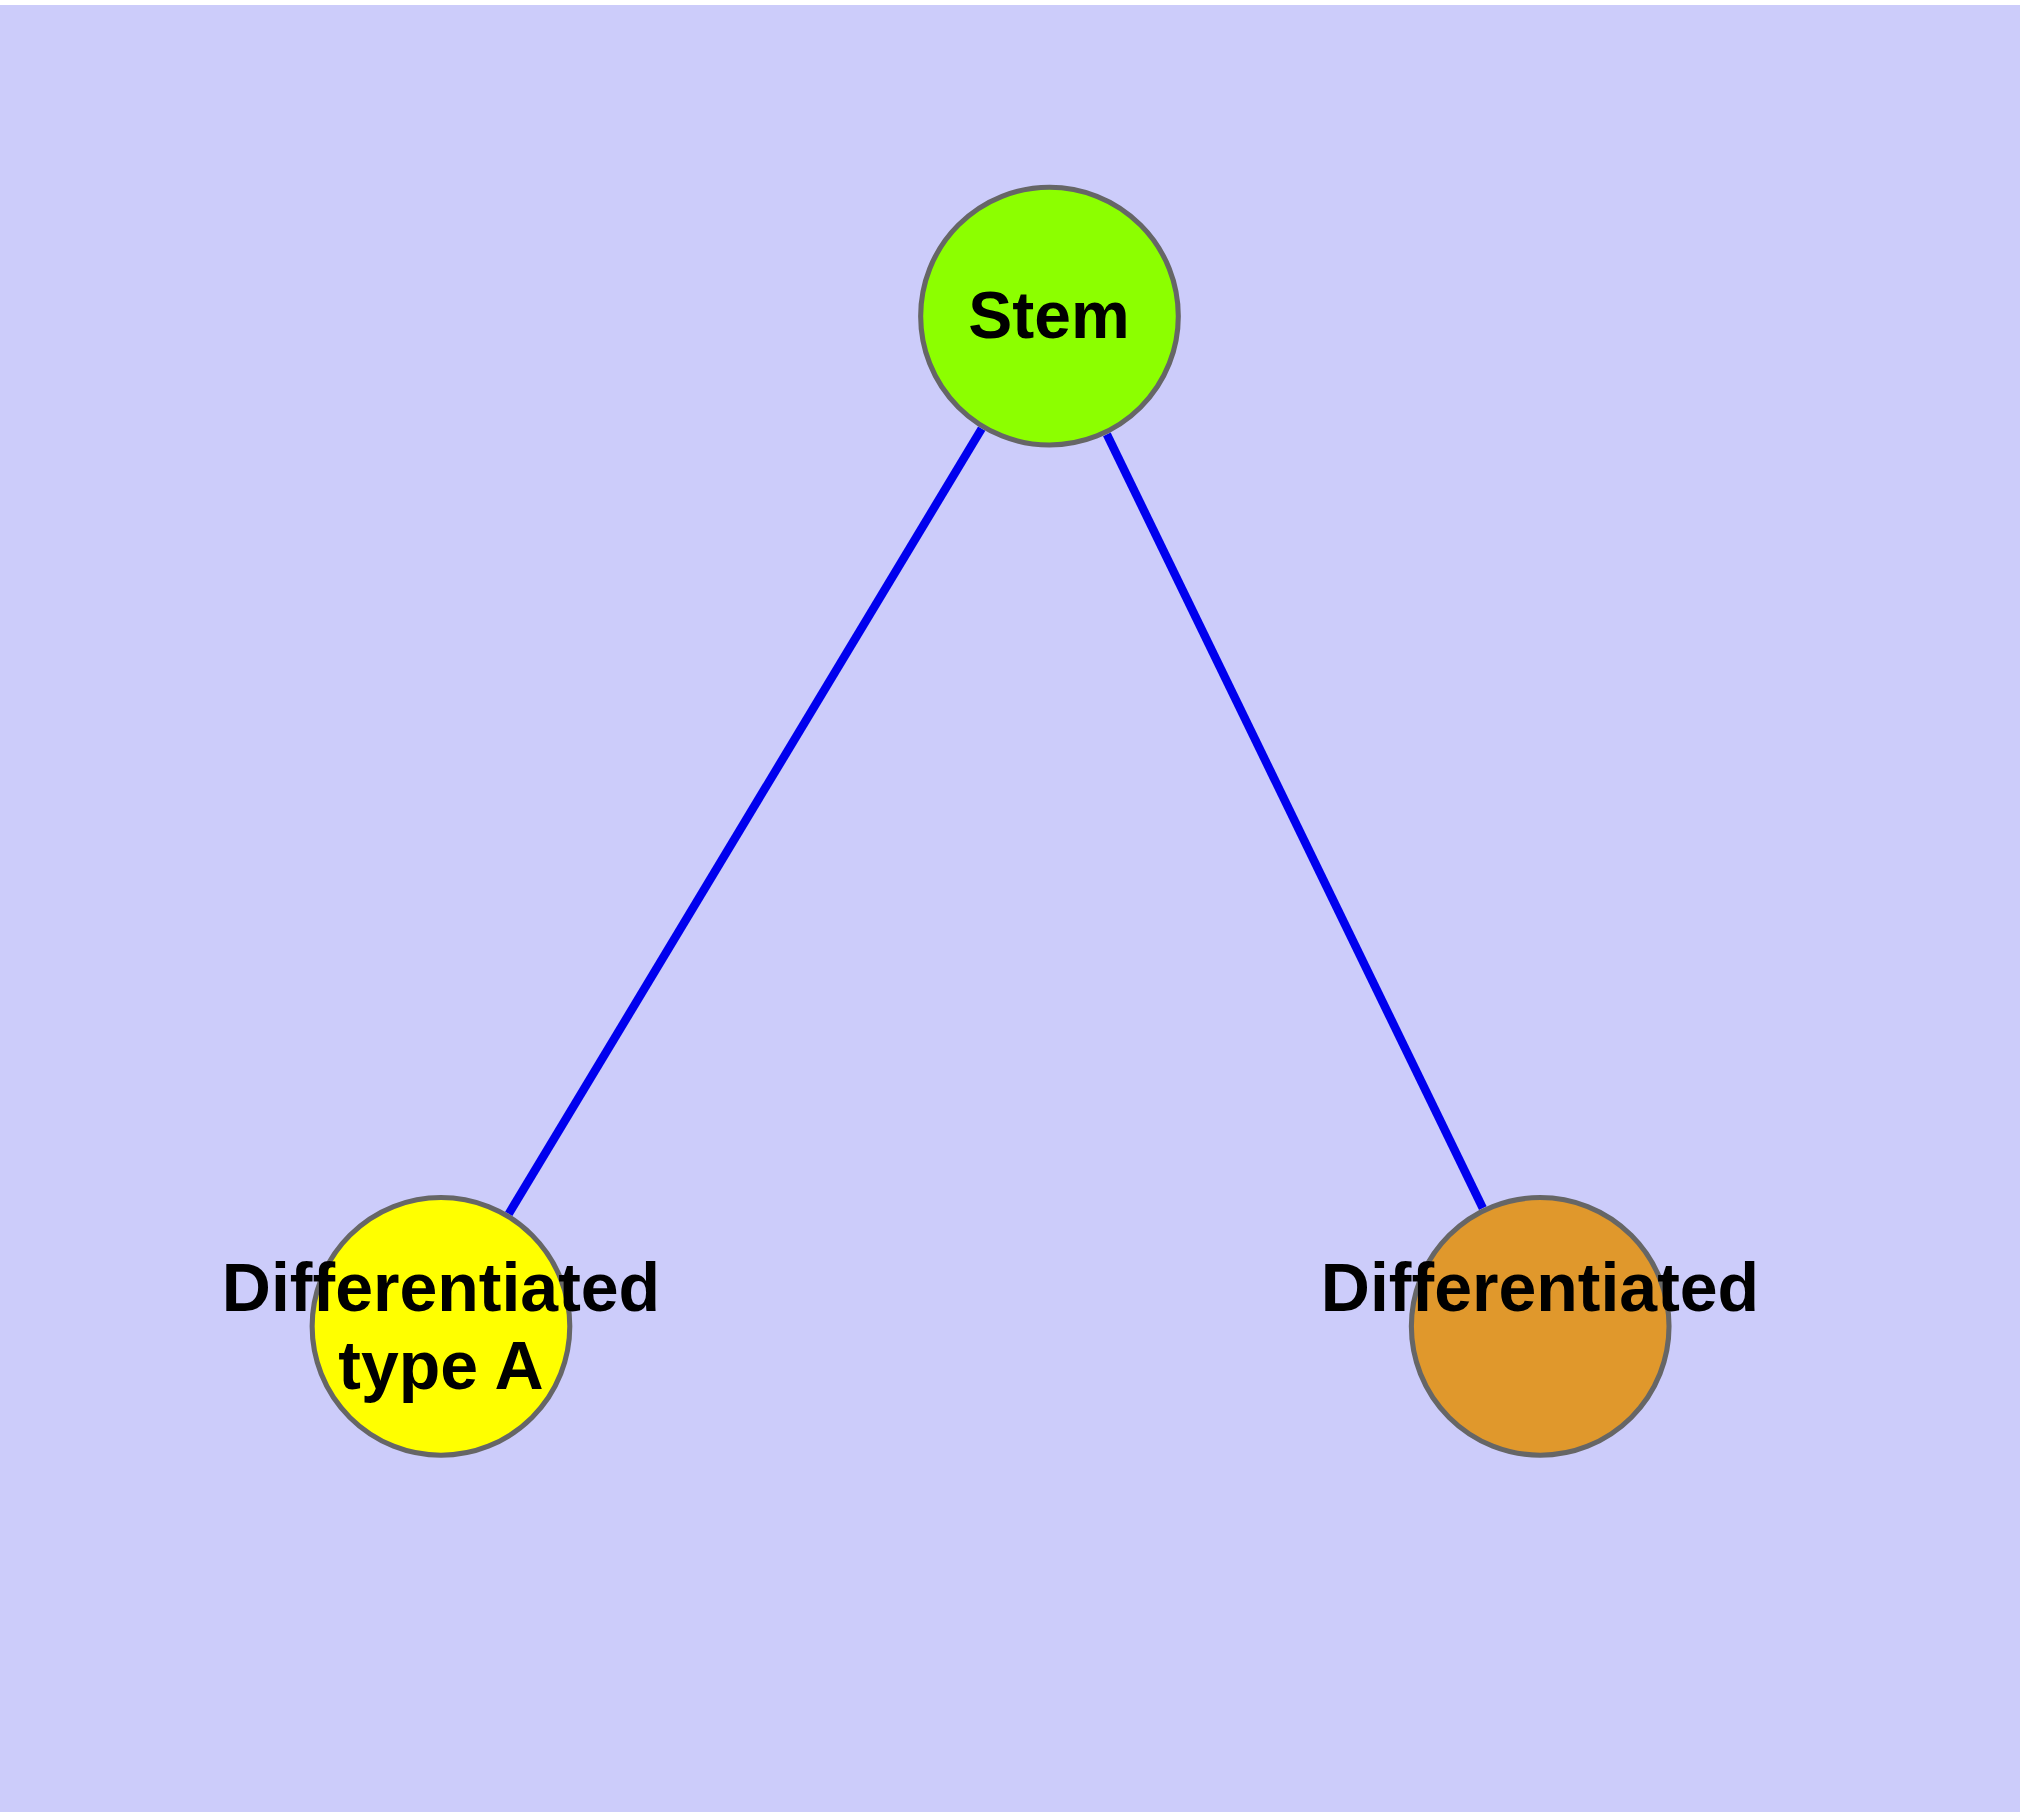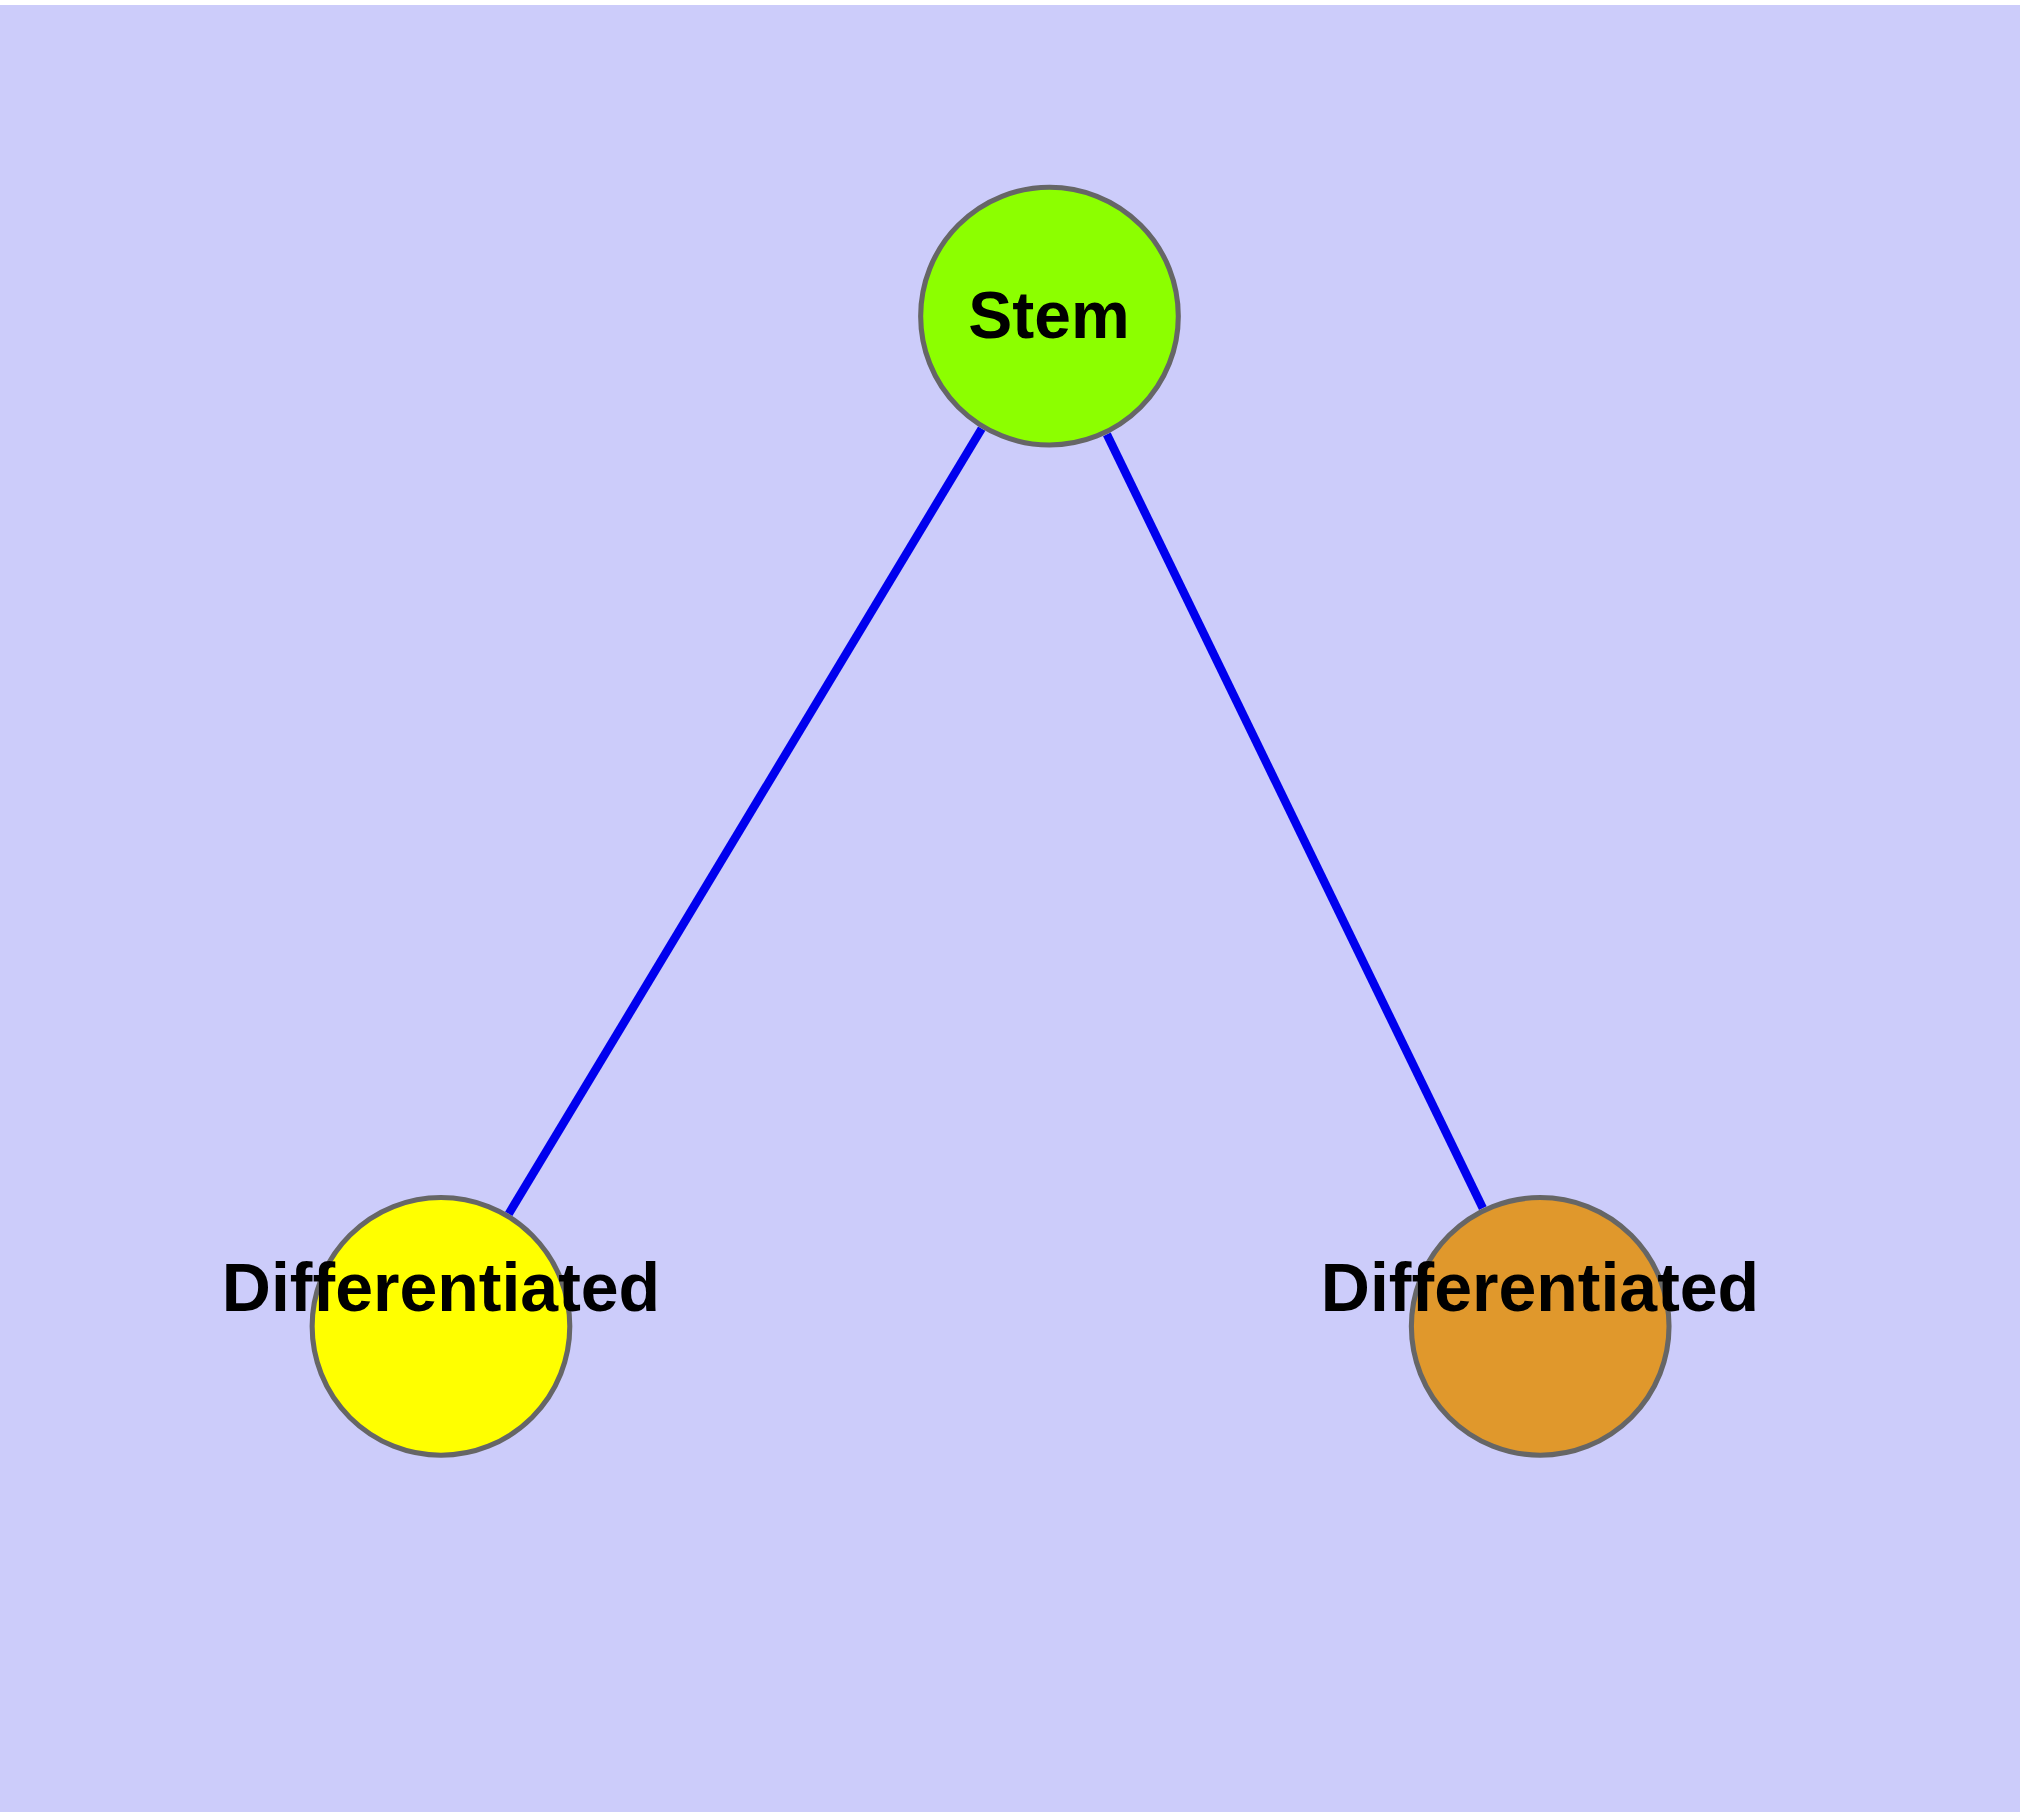--- a/index.html
+++ b/index.html
@@ -74,18 +74,18 @@
       </g>
     <g id="nodes-layer">
         <circle cx="1238" cy="373" r="152" fill="#8cff00" stroke="#666666" stroke-width="6"></circle>
         <circle cx="520" cy="1565" r="152" fill="#ffff00" stroke="#666666" stroke-width="6"></circle>
         <circle cx="1817" cy="1565" r="152" fill="#e0982c" stroke="#666666" stroke-width="6"></circle>
       </g>
   </svg>
 
   <div class="node-label" id="label-stem" style="left: 710px; top: 278px;"><span>Stem</span></div>
 
-  <div class="node-label" id="label-diff-a" style="left: 102px; top: 1248px;"><span>Differentiated</span><br></div>
+  <div class="node-label" id="label-diff-a" style="left: 102px; top: 1248px;"><span>Differentiated</span><br><span>type A</span></div>
 
   <div class="node-label" id="label-diff-b" style="left: 1201px; top: 1248px;"><span>Differentiated</span><br></div>
 
 </div>
 
 
 </body></html>

